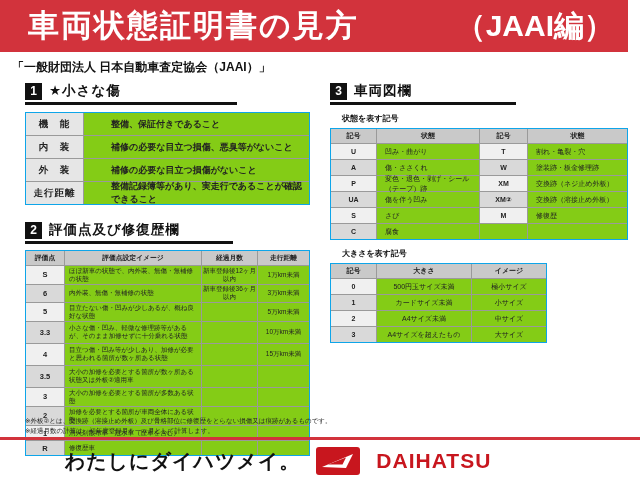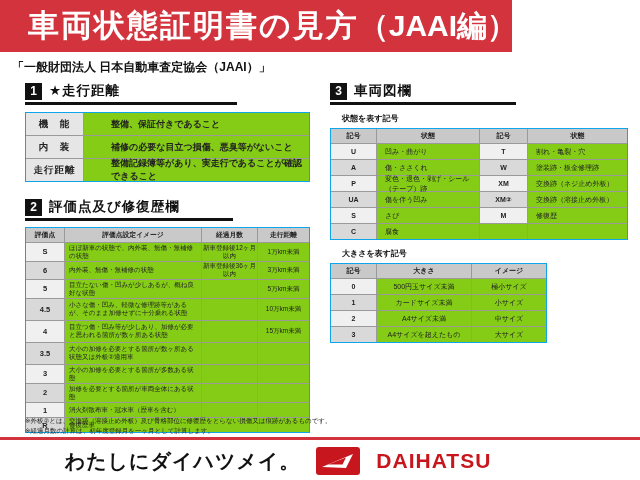--- a/index.html
+++ b/index.html
@@ -1,21 +1,21 @@
 <!DOCTYPE html>
 <html style="--header-red: #d2333c; --logo-red: #c8161e;"><head>
 <meta charset="utf-8">
 <style>
   html,body{margin:0;padding:0;}
   body{width:640px;height:480px;font-family:"Liberation Sans","DejaVu Sans",sans-serif;background:#fff;}
   .page{position:relative;width:640px;height:480px;overflow:hidden;background:#fff;}
 
   
-  .topbar{position:absolute;left:0;top:0;width:512px;height:52px;background:var(--header-red);
-          display:flex;align-items:center;justify-content:flex-start;box-sizing:border-box;padding:0 14px 0 28px;}
+  .topbar{position:absolute;left:0;top:0;width:628px;height:52px;background:var(--header-red);
+          display:flex;align-items:center;justify-content:space-between;box-sizing:border-box;padding:0 14px 0 28px;}
   .topbar .ttl{color:#fff;font-weight:bold;font-size:31px;letter-spacing:2px;white-space:nowrap;}
   .topbar .ed{color:#fff;font-weight:bold;font-size:30px;white-space:nowrap;}
 
   .subtitle{position:absolute;left:12px;top:59px;font-size:12px;font-weight:bold;color:#111;}
 
   
   .col{position:absolute;}
   .col.left{left:25px;top:82px;width:283px;}
   .col.right{left:330px;top:82px;width:297px;}
   .sec-head{display:flex;align-items:center;gap:7px;height:18px;}
@@ -90,32 +90,36 @@
   <header class="topbar">
     <span class="ttl">車両状態証明書の見方</span>
     <span class="ed">（JAAI編）</span>
   </header>
 
   <div class="subtitle">「一般財団法人 日本自動車査定協会（JAAI）」</div>
 
   <div class="col left">
     <div class="sec-head">
       <span class="sec-num">1</span>
-      <span class="sec-title">★走行距離</span>
+      <span class="sec-title">★小さな傷</span>
     </div>
     <div class="sec-rule rule-1"></div>
 
     <div class="tbl t1" id="table1">
         <div class="tr">
           <div class="td t1-label">機　能</div>
           <div class="td t1-desc">整備、保証付きであること</div>
         </div>
         <div class="tr">
           <div class="td t1-label">内　装</div>
           <div class="td t1-desc">補修の必要な目立つ損傷、悪臭等がないこと</div>
+        </div>
+        <div class="tr">
+          <div class="td t1-label">外　装</div>
+          <div class="td t1-desc">補修の必要な目立つ損傷がないこと</div>
         </div>
         <div class="tr">
           <div class="td t1-label">走行距離</div>
           <div class="td t1-desc">整備記録簿等があり、実走行であることが確認できること</div>
         </div>
       </div>
 
     <div class="t2-wrap">
       <div class="sec-head">
         <span class="sec-num">2</span>
@@ -141,21 +145,21 @@
             <div class="td c2">新車登録後36ヶ月以内</div>
             <div class="td c3">3万km未満</div>
           </div>
           <div class="tr">
             <div class="td c0 shade-a">5</div>
             <div class="td c1">目立たない傷・凹みが少しあるが、概ね良好な状態</div>
             <div class="td c2"></div>
             <div class="td c3">5万km未満</div>
           </div>
           <div class="tr tall">
-            <div class="td c0 shade-b">4.5</div>
+            <div class="td c0 shade-b">3.3</div>
             <div class="td c1">小さな傷・凹み、軽微な修理跡等があるが、そのまま加修せずに十分乗れる状態</div>
             <div class="td c2"></div>
             <div class="td c3">10万km未満</div>
           </div>
           <div class="tr tall">
             <div class="td c0 shade-a">4</div>
             <div class="td c1">目立つ傷・凹み等が少しあり、加修が必要と思われる箇所が数ヶ所ある状態</div>
             <div class="td c2"></div>
             <div class="td c3">15万km未満</div>
           </div>

